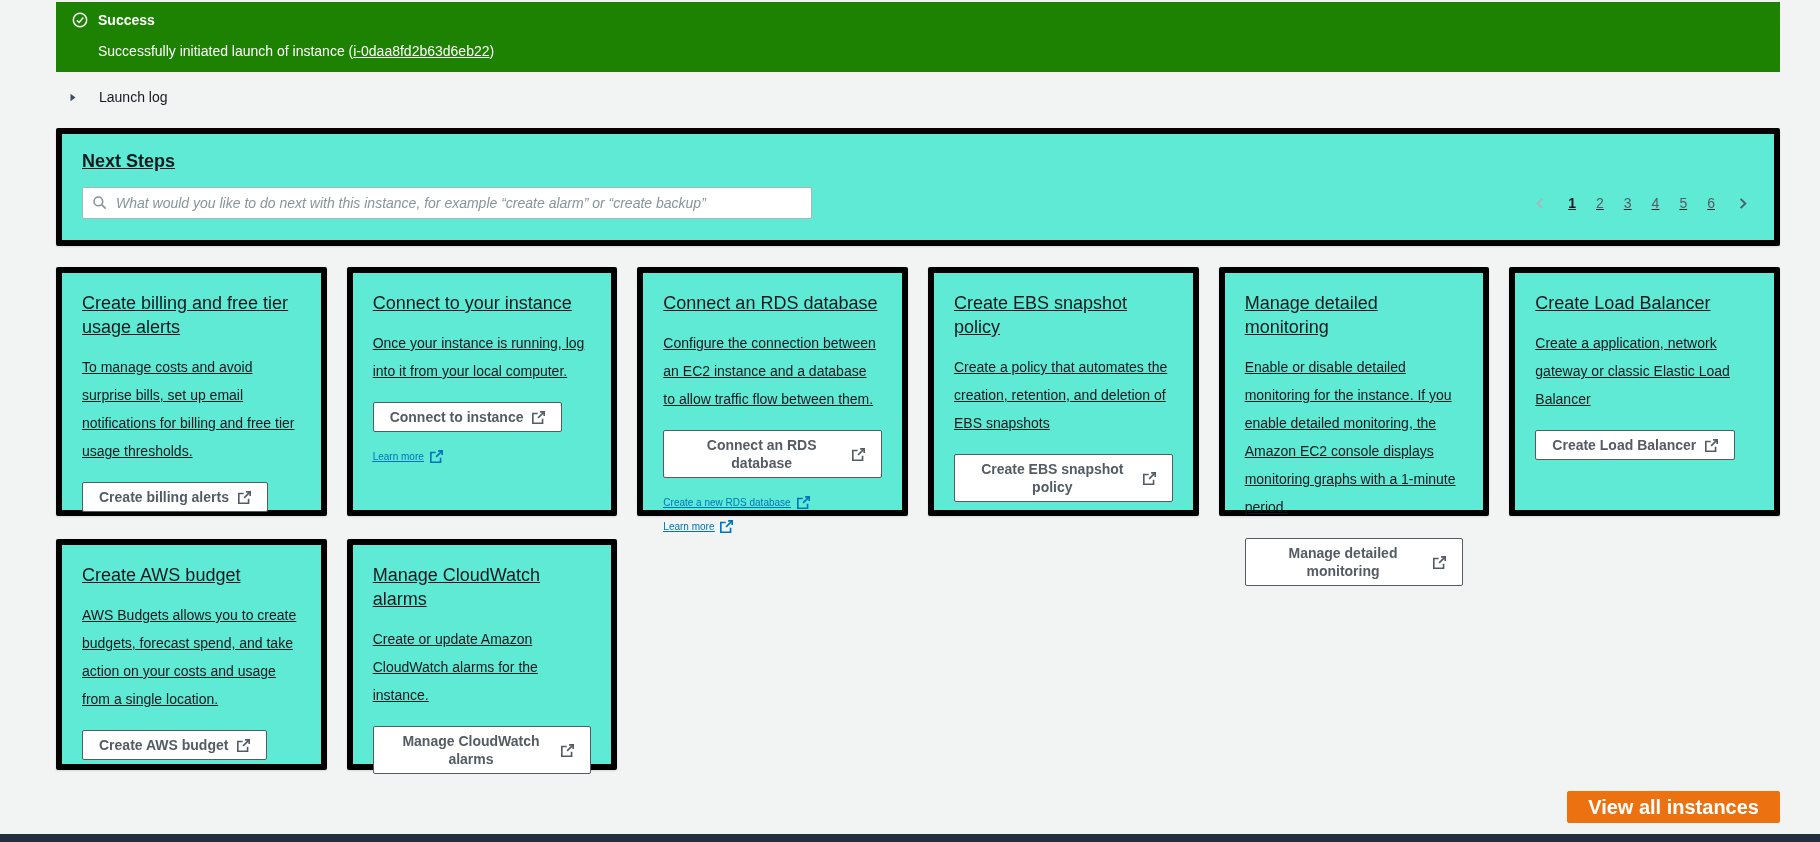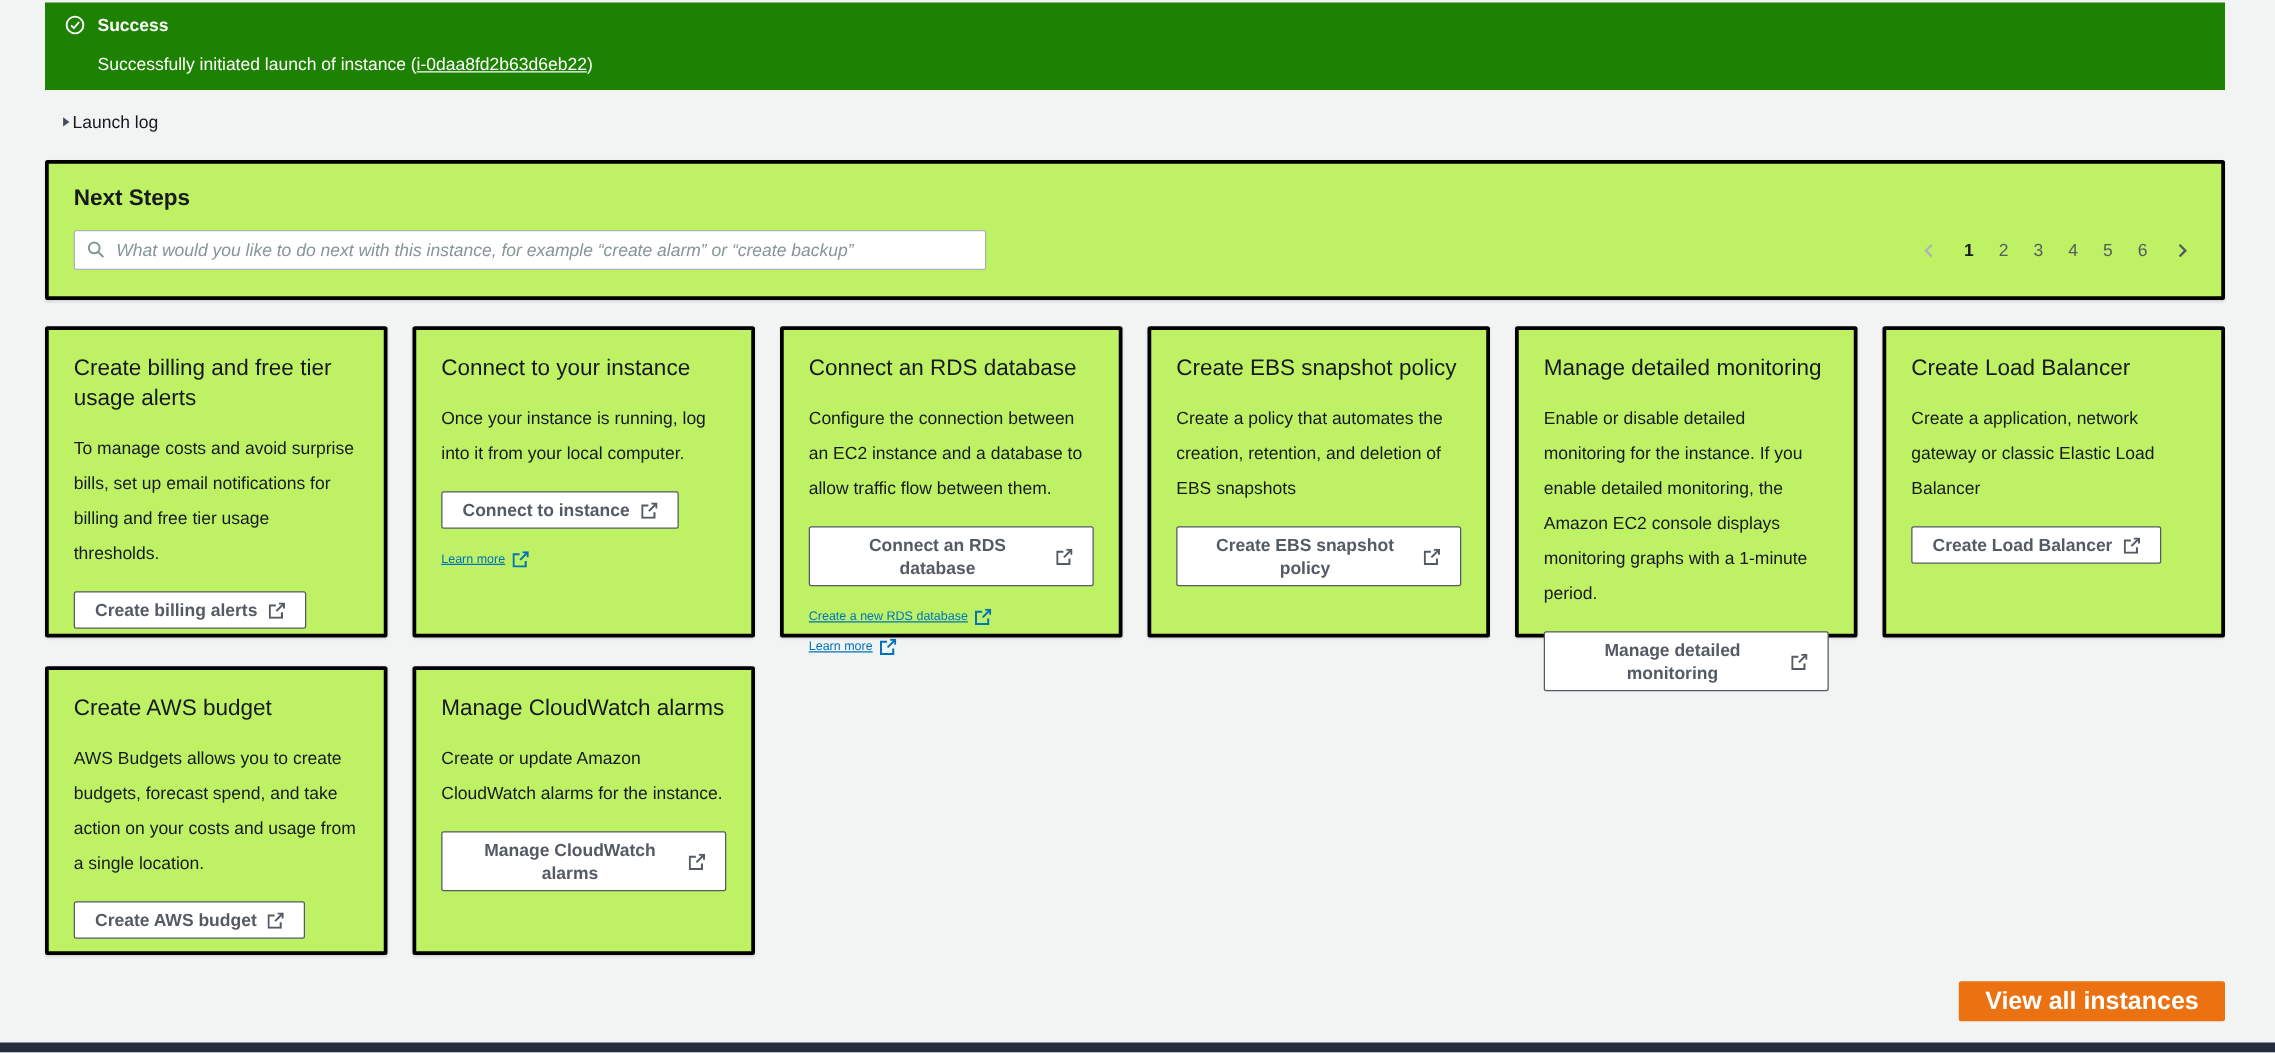--- a/index.html
+++ b/index.html
@@ -6,55 +6,56 @@
   html, body { margin: 0; padding: 0; }
   body {
     width: 1820px;
     height: 842px;
     background: #f2f3f3;
     font-family: "Liberation Sans", sans-serif;
     color: #16191f;
     position: relative;
     overflow: hidden;
   }
-  .page { padding: 2px 40px 0 36px; }
+  .page { padding: 2px 40px 0 56px; }
 
   
   .flashbar {
     background: var(--success-green, #1d8102);
     color: #fff;
     display: flex;
     align-items: flex-start;
     gap: 10px;
     padding: 9px 18px 11px 16px;
     border-radius: 0;
   }
   .flash-icon { display: inline-flex; margin-top: 1px; }
   .flash-title { font-size: 14px; font-weight: 700; line-height: 18px; }
   .flash-msg { font-size: 14px; line-height: 20px; margin-top: 12px; }
   .flash-link { color: #fff; text-decoration: underline; cursor: pointer; }
 
   
   .launch-log {
     display: flex;
     align-items: center;
-    gap: 0;
+    gap: 21px;
     margin: 17px 0 23px 12px;
     font-size: 14px;
     cursor: pointer;
     width: fit-content;
   }
   .caret { display: inline-flex; }
 
   
   .panel {
-    background: #bef264;
-    border: 3px solid #000000;
+    background: #5eead4;
+    border: 6px solid #000000;
     border-radius: 2px;
     box-shadow: 0 1px 2px 0 rgba(0,28,36,0.12);
+    text-decoration: underline;
   }
 
   .next-steps { padding: 17px 20px 21px 20px; margin-bottom: 21px; }
   .next-steps h2 { margin: 0 0 15px 0; font-size: 18px; font-weight: 700; }
   .search-row { display: flex; align-items: center; justify-content: space-between; }
   .search-box { position: relative; width: 730px; }
   .search-box input {
     width: 100%;
     height: 32px;
     border: 1px solid #aab7b8;

